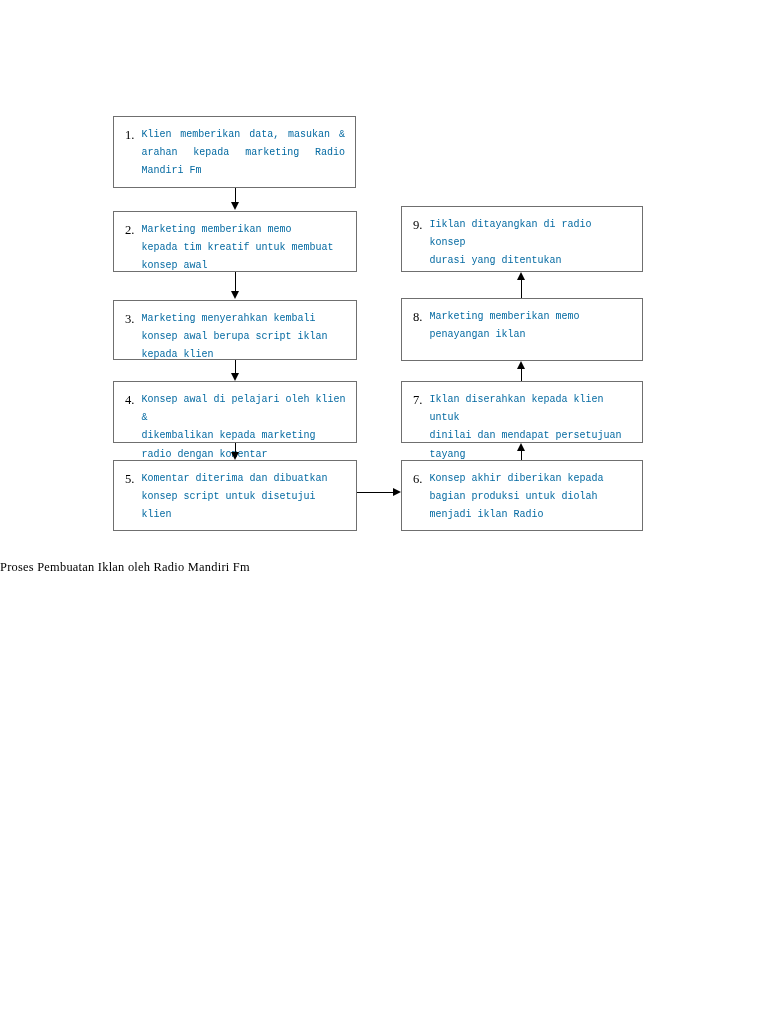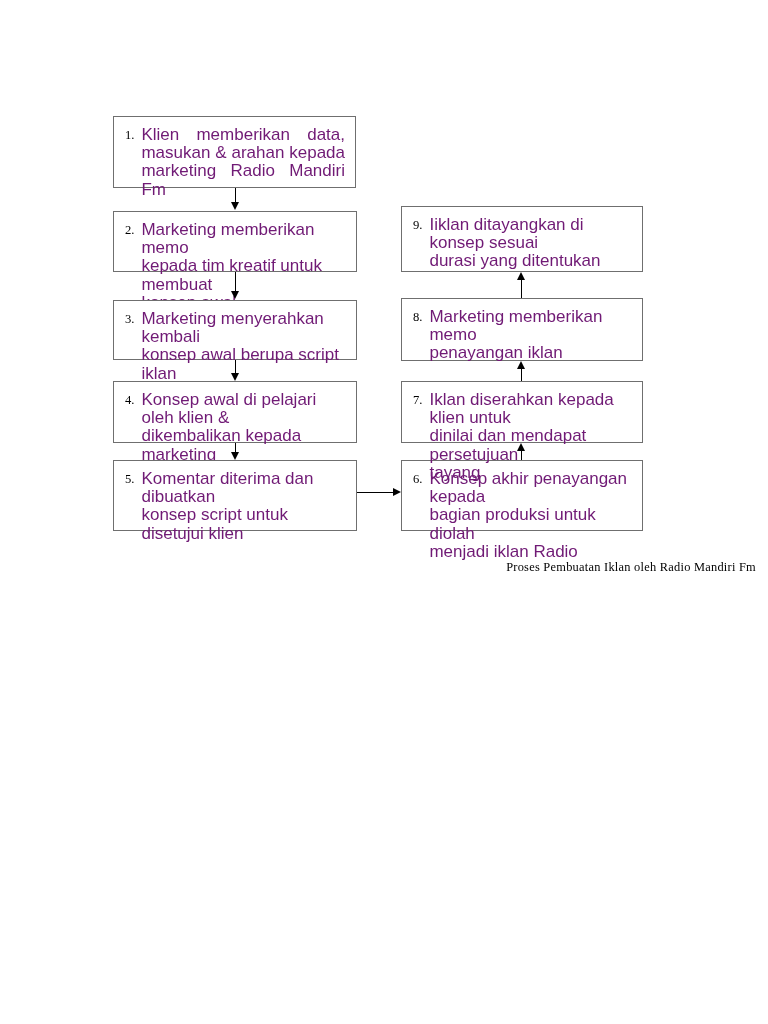--- a/index.html
+++ b/index.html
@@ -39,24 +39,24 @@
   }
   .node-num {
     font-family: "Liberation Serif", serif;
     font-size: 12.6px;
     line-height: 18.2px;
     color: #000000;
     flex: 0 0 auto;
     white-space: pre;
   }
   .node-text {
-    font-family: Liberation Sans, sans-serif;
-    font-size: 17px;
+    font-family: Liberation Mono, monospace;
+    font-size: 10px;
     line-height: 18.2px;
-    color: #701a75;
+    color: #0369a1;
     white-space: pre-line;
     flex: 1 1 auto;
   }
   
   .node.justify .node-text {
     text-align: justify;
     text-align-last: left;
   }
 
   
@@ -90,21 +90,21 @@
     border-bottom: 4.5px solid transparent;
     border-left: 8px solid #000000;
   }
 
   
   #caption {
     position: absolute;
     left: 0;
     top: 560px;
     width: 756px;
-    text-align: right;
+    text-align: left;
     font-family: "Liberation Serif", serif;
     font-size: 12.4px;
     color: #000000;
     letter-spacing: 0.25px;
   }
 </style>
 </head>
 <body>
 
 <div id="diagram-root">
@@ -162,21 +162,21 @@
 konsep script untuk disetujui klien</span>
     </div>
   </div>
 
   <div class="conn-h" style="left:357px; top:492px; width:36px;"></div>
   <div class="arrow arrow-right" style="left:393px; top:487.5px;"></div>
 
   <div class="node" style="left:401px; top:460px; width:242px; height:71px;">
     <div class="node-inner">
       <span class="node-num">6.</span>
-      <span class="node-text">Konsep akhir penayangan kepada
+      <span class="node-text">Konsep akhir diberikan kepada
 bagian produksi untuk  diolah
 menjadi iklan Radio</span>
     </div>
   </div>
 
   <div class="conn-v" style="left:521px; top:451px; height:9px;"></div>
   <div class="arrow arrow-up" style="left:516.5px; top:443px;"></div>
 
   <div class="node" style="left:401px; top:381px; width:242px; height:62px;">
     <div class="node-inner">
@@ -197,20 +197,20 @@
 penayangan iklan</span>
     </div>
   </div>
 
   <div class="conn-v" style="left:521px; top:280px; height:18px;"></div>
   <div class="arrow arrow-up" style="left:516.5px; top:272px;"></div>
 
   <div class="node" style="left:401px; top:206px; width:242px; height:66px;">
     <div class="node-inner">
       <span class="node-num">9.</span>
-      <span class="node-text">Iiklan ditayangkan di konsep sesuai
+      <span class="node-text">Iiklan ditayangkan di radio konsep
 durasi yang ditentukan</span>
     </div>
   </div>
 
   <div id="caption">Proses Pembuatan Iklan oleh Radio Mandiri Fm</div>
 
 </div>
 
 </body></html>

